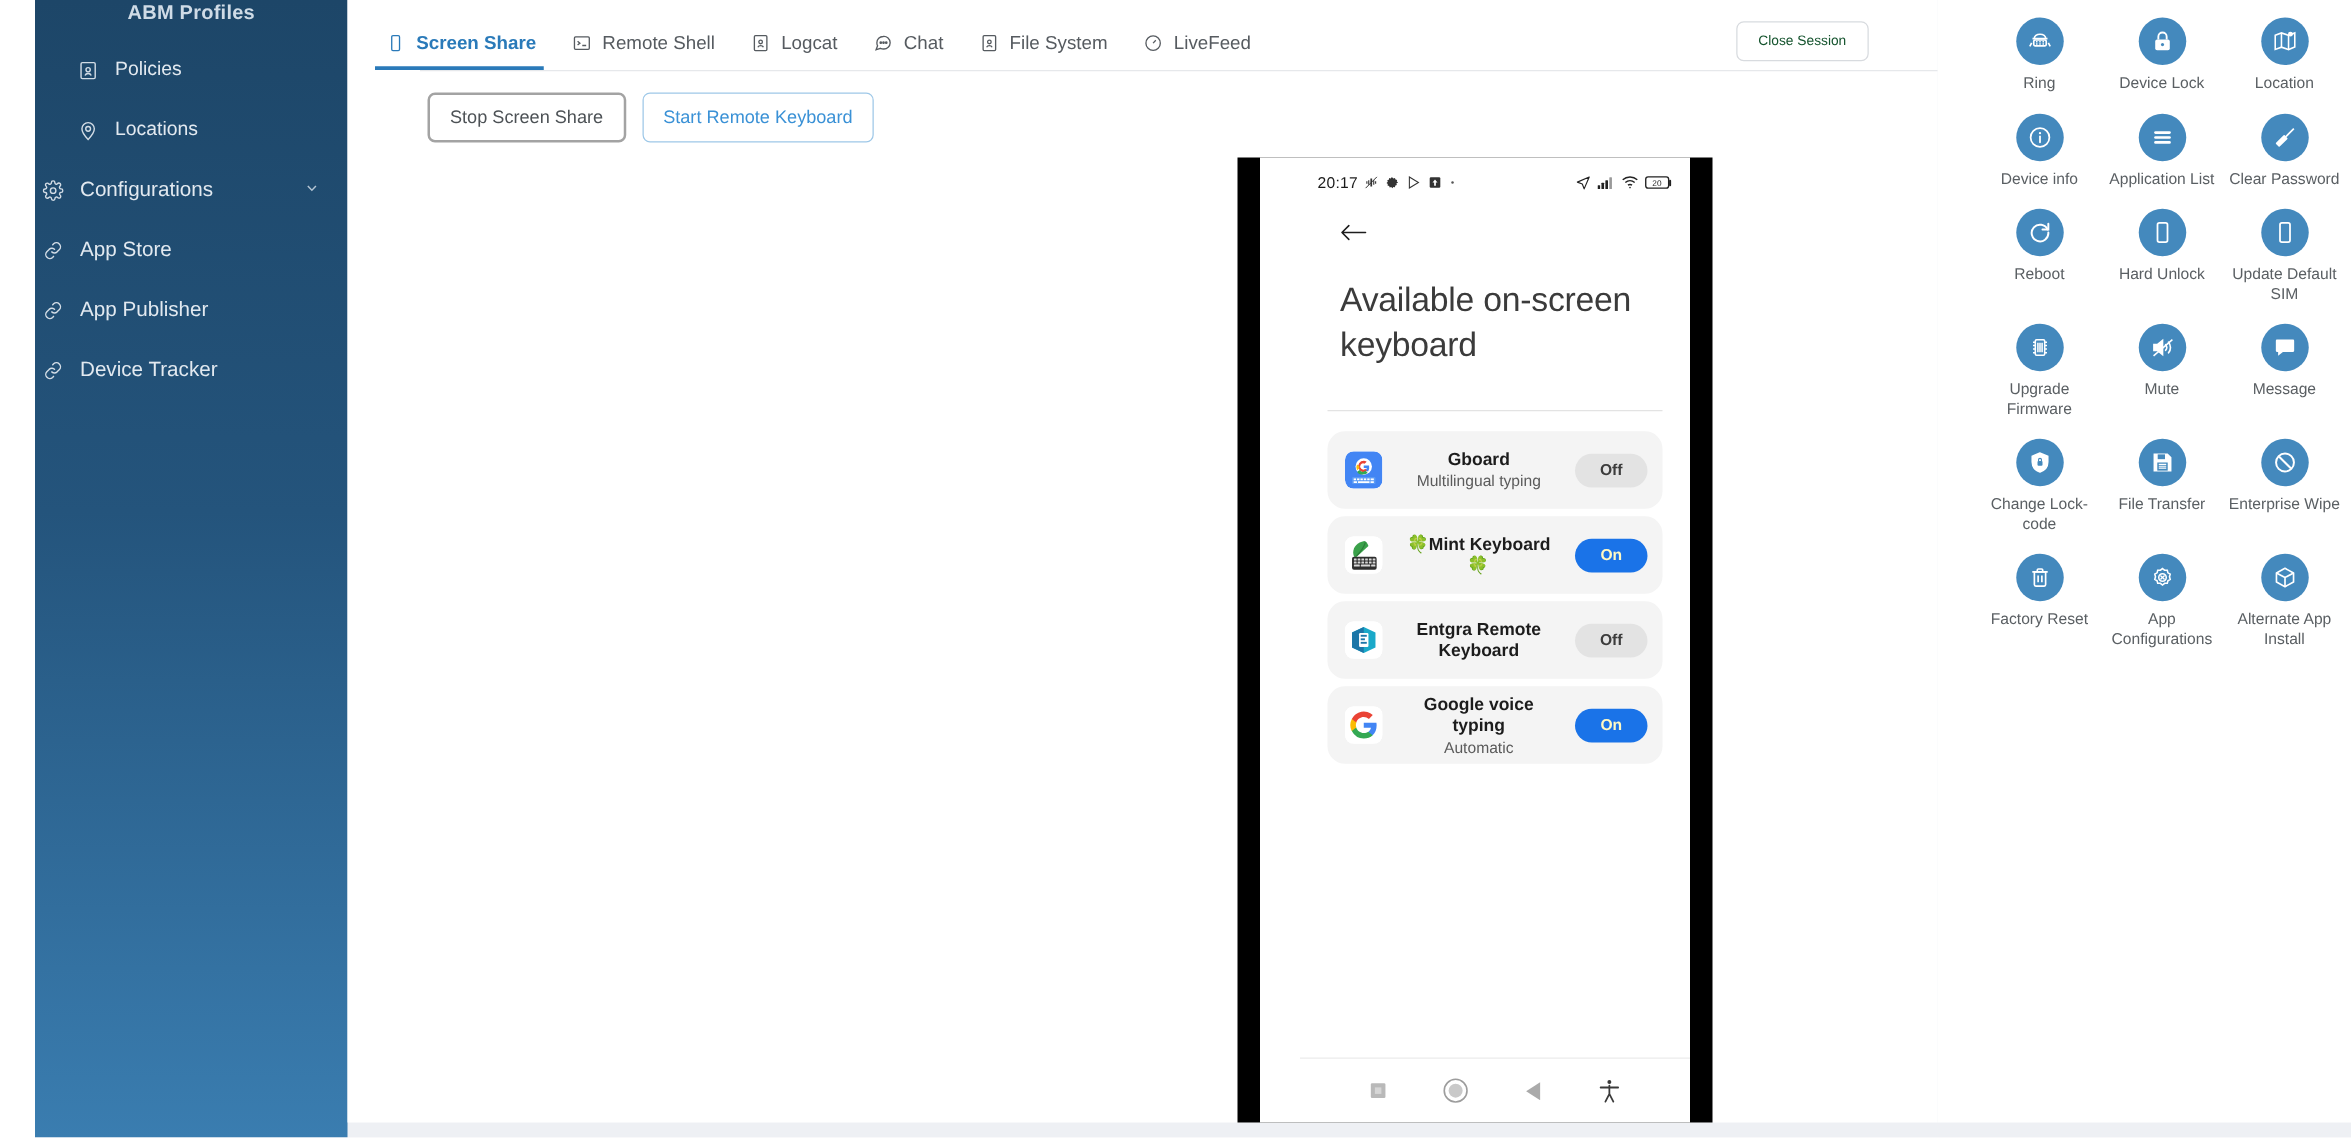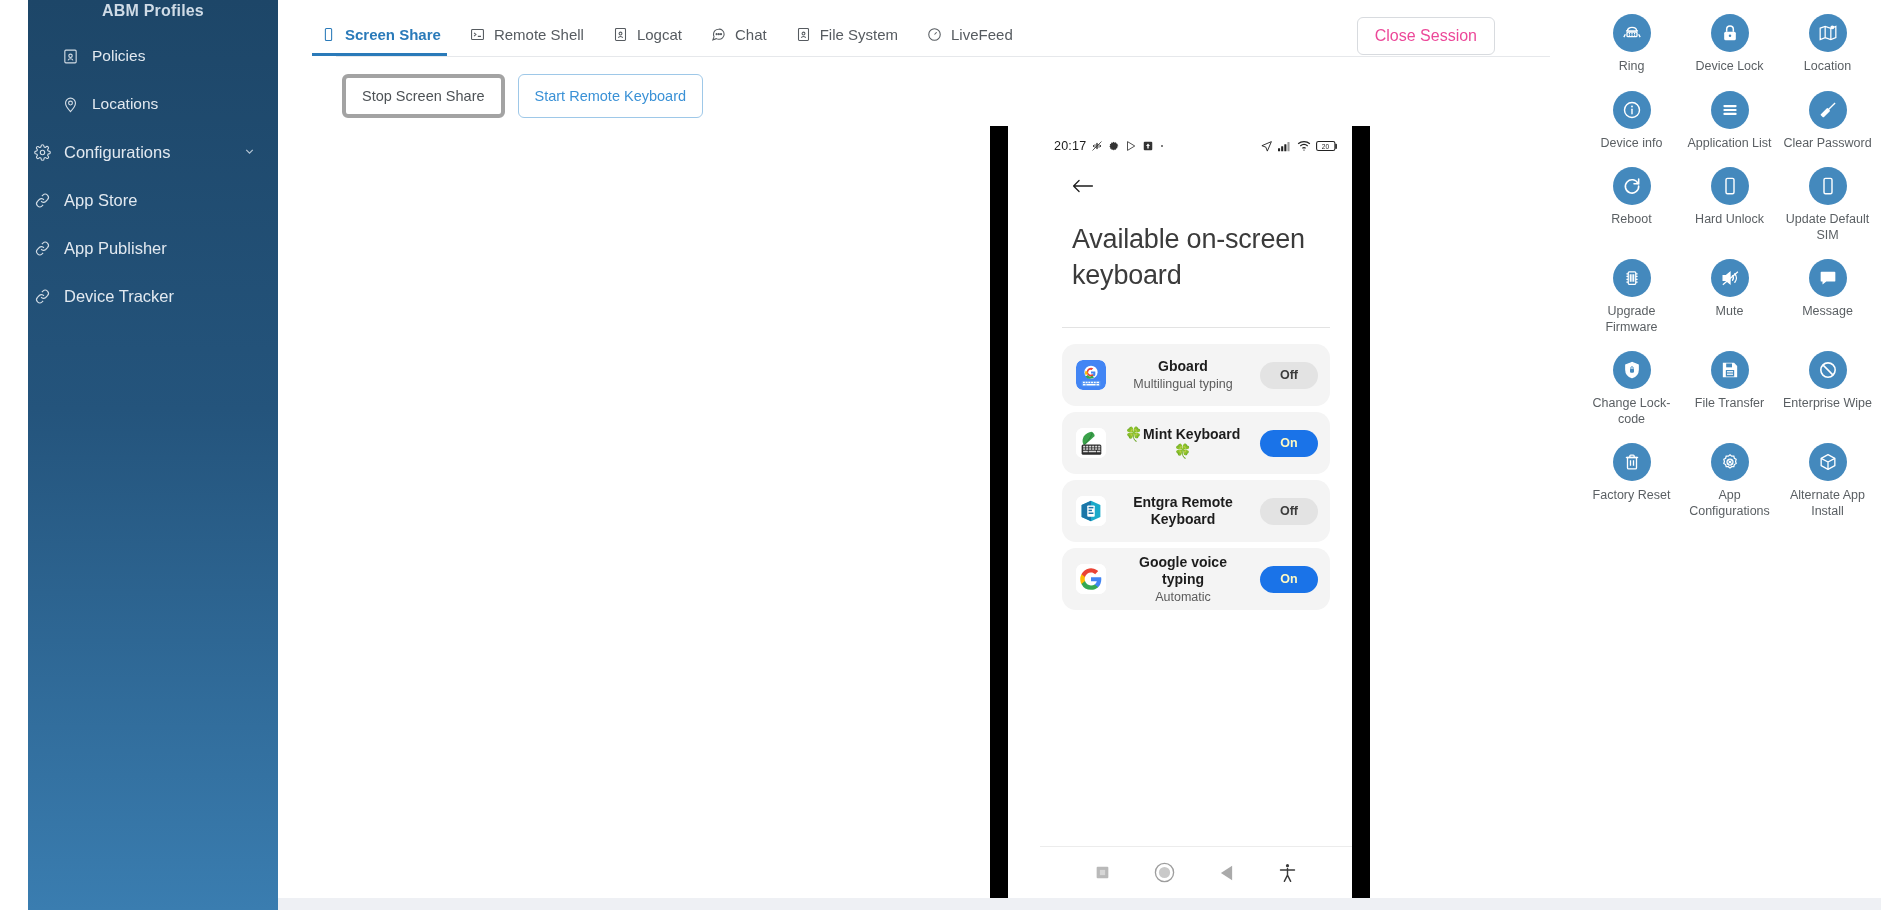--- a/index.html
+++ b/index.html
@@ -41,21 +41,21 @@
   .chev svg { width: 13px; height: 13px; }
 
   
   .main-wrap { flex: 1 1 auto; display: flex; background: #eef0f4; }
   .main {
     width: 1272px; flex: 0 0 1272px; background: #fff;
     height: 898px; position: relative;
   }
   .tabs {
     display: flex; align-items: flex-end; gap: 0px;
-    padding: 20px 0 0 40px; height: 56px;
+    padding: 20px 0 0 28px; height: 56px;
     position: relative;
   }
   .tab {
     display: flex; align-items: center; gap: 8px;
     font-size: 15px; color: #565b60; padding: 0 16px 13px 2px;
     cursor: pointer; position: relative; white-space: nowrap;
   }
   .tab + .tab { margin-left: 10px; }
   .tab .tico { width: 17px; height: 17px; display: inline-flex; align-items: center; justify-content: center; }
   .tab .tico svg { width: 15px; height: 15px; }
@@ -63,30 +63,30 @@
   .tab.active::after {
     content: ""; position: absolute; left: -6px; right: 10px; bottom: 0;
     height: 3px; background: #2a7ab9;
   }
   .tabs-rule {
     position: absolute; left: 58px; right: 0; top: 56px;
     height: 1px; background: #e6e8eb;
   }
   .close-session {
     position: absolute; right: 55px; top: 17px;
-    padding: 9px 17px; font-size: 16px; color: #ec4899;
+    padding: 9px 17px; font-size: 11px; color: #14532d;
     background: #fff; border: 1px solid #d8dbdf; border-radius: 6px;
     cursor: pointer;
   }
   .action-row { display: flex; gap: 13px; padding: 18px 0 0 64px; }
   .btn-outline {
     padding: 10px 16px; font-size: 14.5px; border-radius: 6px;
     background: #fff; cursor: pointer; white-space: nowrap;
   }
-  .btn-grey { color: #4d5256; border: 4px solid #a3a3a3; }
+  .btn-grey { color: #4d5256; border: 2px solid #a3a3a3; }
   .btn-blue { color: #3a91d6; border: 1px solid #9ec8e8; }
 
   
   .phone {
     position: absolute; left: 712px; top: 126px;
     width: 380px; height: 772px;
     background: #000; display: flex; justify-content: center;
   }
   .screen {
     width: 344px; background: #fff; height: 772px;

